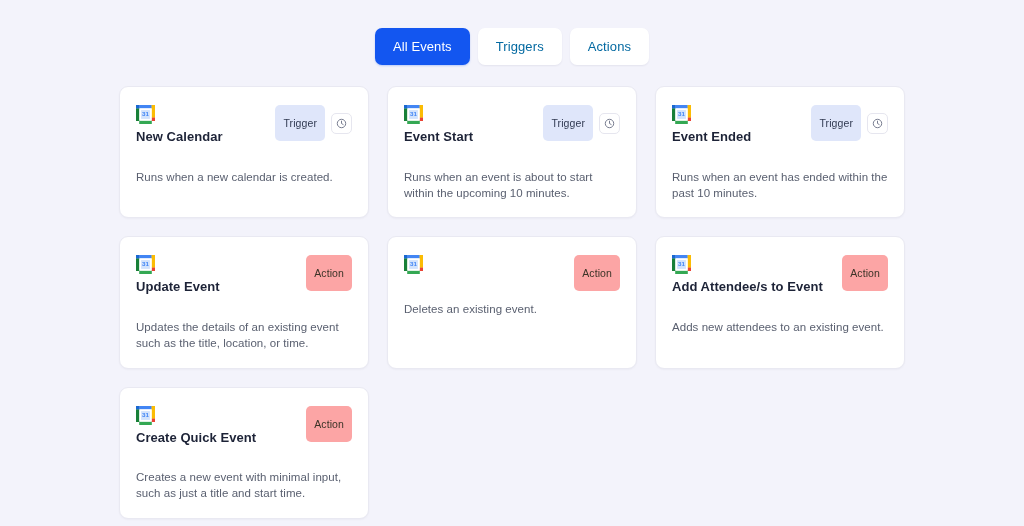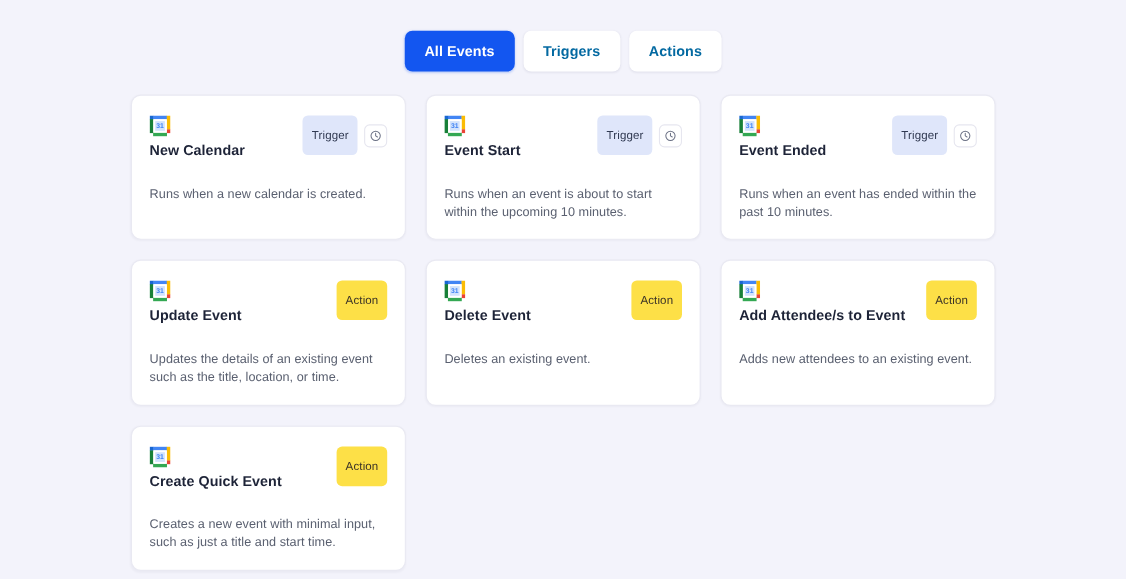--- a/index.html
+++ b/index.html
@@ -30,21 +30,21 @@
 
   .tab {
     border: none;
     outline: none;
     cursor: pointer;
     height: 37px;
     padding: 0 18px;
     border-radius: 7px;
     font-family: "Liberation Sans", sans-serif;
     font-size: 13px;
-    font-weight: 700;
+    font-weight: 400;
     letter-spacing: 0.1px;
     display: flex;
     align-items: center;
     justify-content: center;
     white-space: nowrap;
   }
 
   .tab.inactive {
     background: #ffffff;
     color: #0369a1;
@@ -115,21 +115,21 @@
     white-space: nowrap;
     letter-spacing: 0.1px;
   }
 
   .badge.trigger {
     background: #dfe6fa;
     color: #313a52;
   }
 
   .badge.action {
-    background: #fde047;
+    background: #fca5a5;
     color: #3b3327;
   }
 
   .clock-btn {
     width: 21px;
     height: 21px;
     border-radius: 5px;
     border: 1px solid #e6e6ef;
     background: #ffffff;
     display: flex;
@@ -300,21 +300,20 @@
       <rect x="3.4" y="3.4" width="12.2" height="12.2" fill="#ffffff"></rect>
       <rect x="5.1" y="5.1" width="8.8" height="8.8" fill="#d2e3fc"></rect>
       <text x="9.5" y="11.4" font-family="'Liberation Sans',sans-serif" font-size="6.2" font-weight="700" fill="#4285f4" text-anchor="middle">31</text>
     </svg>
   </span>
       <div class="badge-row">
         <span class="badge action">Action</span>
 
       </div>
     </div>
-    <div class="card-title">Delete Event</div>
     <div class="card-desc">Deletes an existing event.</div>
   </div>
       <div class="card short">
     <div class="card-top">
 
   <span class="gcal-icon">
     <svg width="19" height="19" viewBox="0 0 19 19" xmlns="http://www.w3.org/2000/svg">
       <rect x="3.2" y="0" width="12.6" height="3.4" fill="#4285f4"></rect>
       <rect x="15.6" y="0" width="3.4" height="12.8" fill="#fbbc04"></rect>
       <rect x="15.6" y="12.6" width="3.4" height="3.4" fill="#ea4335"></rect>

